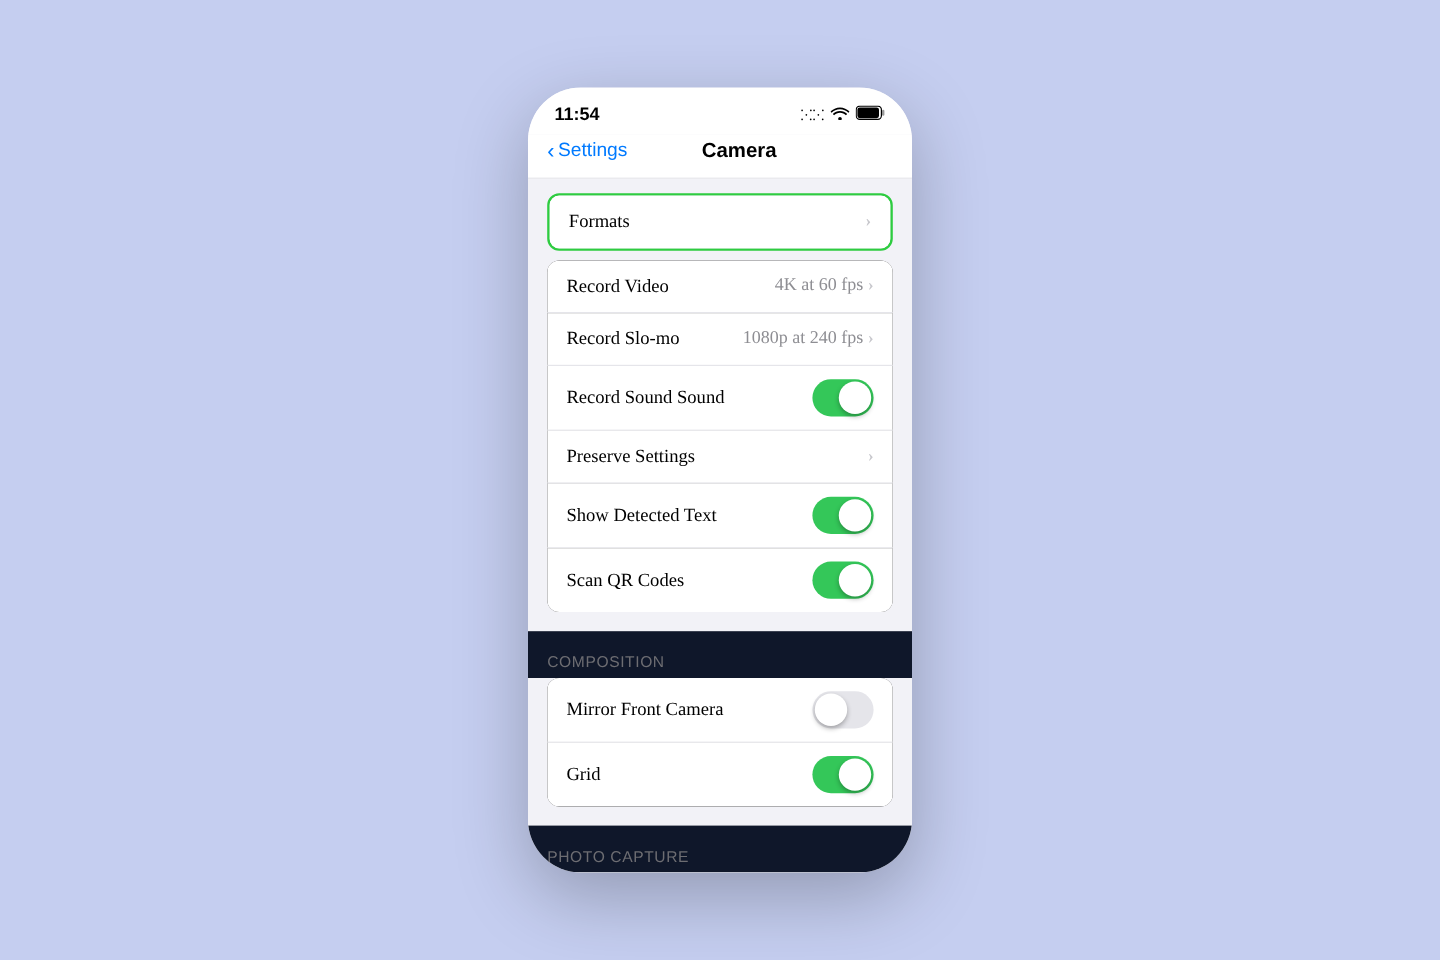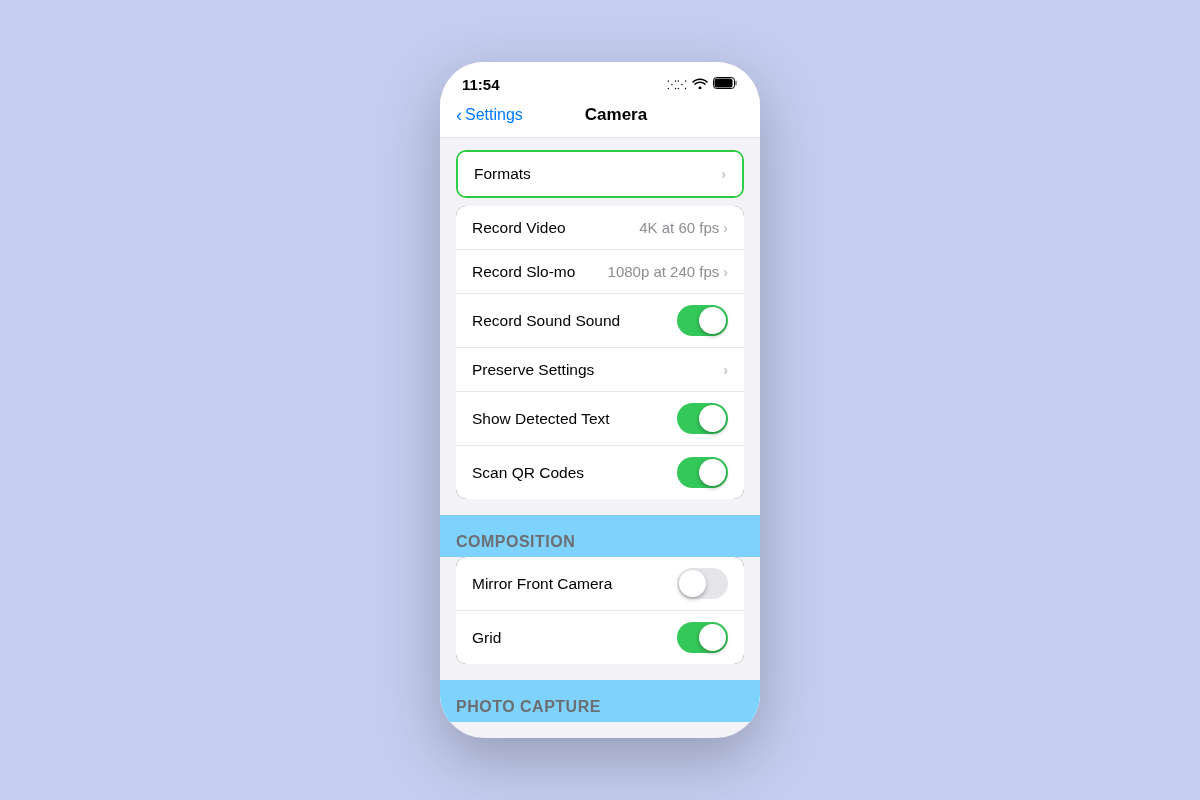--- a/index.html
+++ b/index.html
@@ -13,21 +13,21 @@
       justify-content: center;
       font-family: -apple-system, BlinkMacSystemFont, 'SF Pro Text', 'Helvetica Neue', sans-serif;
     }
 
     .phone-frame {
       width: 320px;
       background: #f2f2f7;
       border-radius: 44px;
       overflow: hidden;
       box-shadow: 0 20px 60px rgba(0,0,0,0.25);
-      padding-bottom: 16px;
+      padding-bottom: 0;
     }
 
     
     .status-bar {
       background: white;
       display: flex;
       justify-content: space-between;
       align-items: center;
       padding: 14px 22px 8px;
     }
@@ -78,33 +78,34 @@
 
     
     .settings-content {
       background: #f2f2f7;
       overflow-y: auto;
       max-height: 680px;
     }
 
     .section-label {
       padding: 18px 16px 6px;
-      font-size: 16px;
-      font-weight: 700;
+      font-size: 13px;
+      font-weight: 400;
       color: #6d6d72;
       letter-spacing: 0.5px;
       text-transform: uppercase;
-      background: #7dd3fc;
+      background: #0f172a;
     }
 
     .settings-group {
       background: #404040;
       border-radius: 10px;
       margin: 0 16px 8px;
       overflow: hidden;
+      font-family: Liberation Serif, serif;
     }
 
     .settings-group.highlighted {
       border: 2.5px solid #2ecc40;
     }
 
     .settings-row {
       display: flex;
       align-items: center;
       justify-content: space-between;

